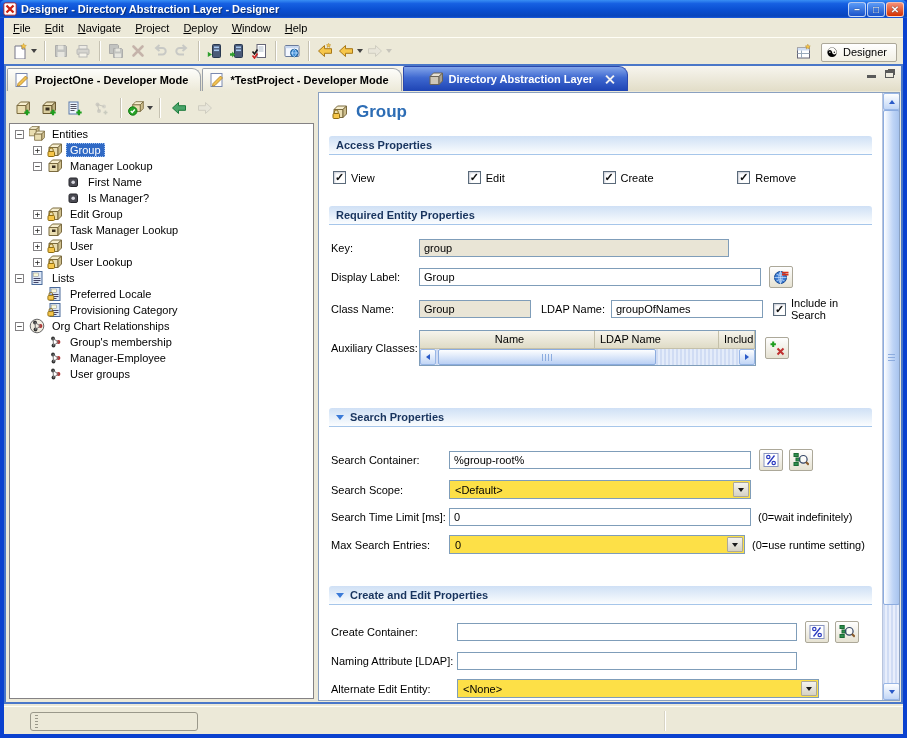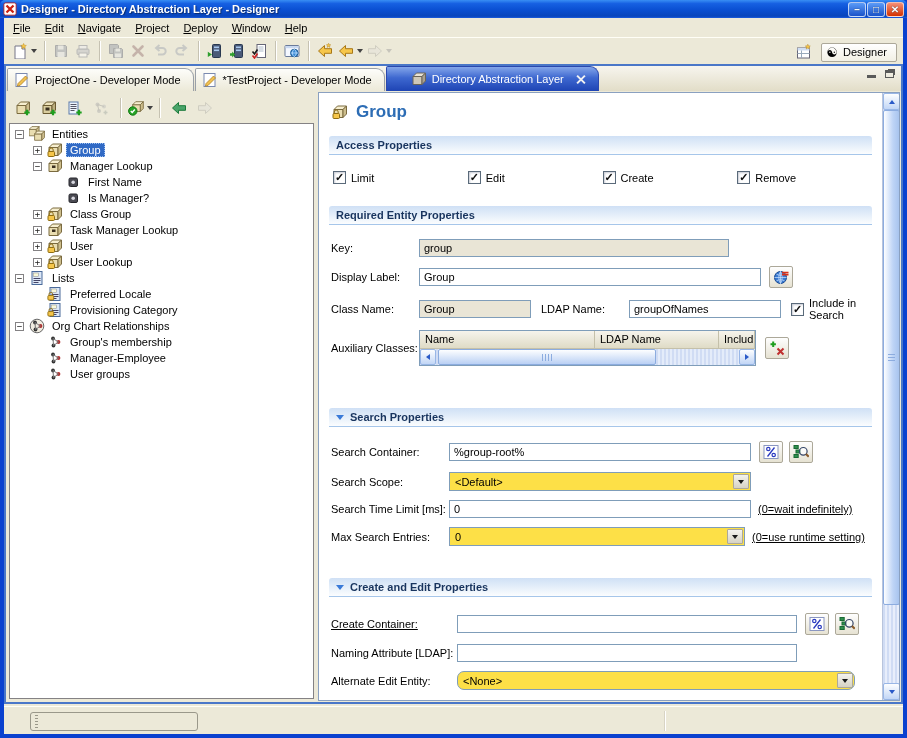--- a/index.html
+++ b/index.html
@@ -38,21 +38,21 @@
 .persp-open { width:24px; height:22px; display:flex; align-items:center; justify-content:center; }
 .persp-btn { display:flex; align-items:center; gap:5px; border:1px solid #aca899; border-radius:2px;
   background:linear-gradient(180deg,#ffffff,#f2f0e4); padding:2px 9px 2px 4px; }
 .yinyang { font-size:13px; line-height:13px; }
 
 
 .editor-frame { position:absolute; top:46px; left:0; right:0; bottom:30px; border:2px solid #4a77c8; background:#ece9d8; }
 .tabbar { height:25px; display:flex; align-items:flex-end; background:linear-gradient(180deg,#f7f5ee,#e2ddc8); position:relative; padding-left:1px; }
 .tab { display:flex; align-items:center; gap:5px; height:23px; padding:0 12px 0 6px; margin-right:1px;
   border:1px solid #9aa0a8; border-bottom:none; border-radius:2px 9px 0 0;
-  background:linear-gradient(180deg,#fdfdfa,#ece9d8); white-space:nowrap; }
+  background:linear-gradient(180deg,#fdfdfa,#ece9d8); white-space:nowrap;font-weight:bold; }
 .tab.active { height:25px; color:#fff; border-color:#2a48ae;
   background:linear-gradient(180deg,#84a6ea 0%,#3e68d0 45%,#1e44b4 100%);padding-left:24px; }
 .tab .tclose { width:11px; height:11px; margin-left:6px; position:relative; }
 .tab .tclose:before, .tab .tclose:after { content:""; position:absolute; left:5px; top:0; width:2px; height:11px; background:#f2f2f2; }
 .tab .tclose:before { transform:rotate(45deg); } .tab .tclose:after { transform:rotate(-45deg); }
 .tabbar-controls { position:absolute; right:7px; top:4px; display:flex; gap:9px; align-items:center; }
 .glyph-min { width:9px; height:7px; border-bottom:3px solid #5a5a5a; }
 .glyph-restore { width:9px; height:8px; border:1px solid #5a5a5a; border-top:3px solid #5a5a5a; box-shadow:2px -2px 0 -1px #5a5a5a; }
 
 
@@ -81,21 +81,21 @@
   background:linear-gradient(180deg,#cfe0f5 0%,#e7f0fa 55%,#fbfdfe 100%);
   border-radius:3px 3px 0 0; border-bottom:1px solid #a6c6ea;
   font-weight:bold; color:#18345e; }
 .twisty { width:0; height:0; border-left:4px solid transparent; border-right:4px solid transparent; border-top:5px solid #3a7ad8; flex:none; } .sb-gap2 { margin-top:42px; } .sb-gap3 { margin-top:32px; }
 
 .form-row { display:flex; align-items:center; margin:9px 4px 0 2px; }
 .flabel { flex:none; }
 .w-req { width:88px; } .w-srch { width:118px; } .w-cre { width:126px; }
 .xp-input { height:18px; border:1px solid #7f9db9; background:#fff; font:11px "Liberation Sans",sans-serif; padding:0 4px; }
 .xp-input.ro { background:#e9e5d6; }
-.note { margin-left:7px; white-space:nowrap;text-decoration:underline; }
+.note { margin-left:7px; white-space:nowrap; }
 
 .xp-select { height:19px; border:1px solid #7f9db9; background:#fde047; display:flex; align-items:center; position:relative; padding-left:5px; }
 .sel-btn { position:absolute; right:1px; top:1px; bottom:1px; width:16px;
   background:linear-gradient(180deg,#f4f3ee,#d6d2c4); border:1px solid #aca899; border-radius:1px;
   display:flex; align-items:center; justify-content:center; }
 .sel-btn i { width:0; height:0; border-left:3px solid transparent; border-right:3px solid transparent; border-top:4px solid #1a1a1a; }
 
 .icon-btn { width:24px; height:22px; flex:none; border:1px solid #aca899; border-radius:2px;
   background:linear-gradient(180deg,#fefefe,#e6e2d2); display:flex; align-items:center; justify-content:center; }
 
@@ -509,21 +509,21 @@
               <span class="expander">+</span>
               <span class="tree-ico">
                 <svg width="16" height="16" viewBox="0 0 16 16">
                   <path d="M2 5.5h9v8H2z" fill="#e9ddb1" stroke="#7a6a3f"></path>
                   <path d="M2 5.5l3.5-3.5h9L11 5.5z" fill="#f6eecf" stroke="#7a6a3f"></path>
                   <path d="M11 5.5l3.5-3.5v8L11 13.5z" fill="#cdbe8d" stroke="#7a6a3f"></path>
                   <rect x="1" y="9.5" width="6.5" height="5" rx="1" fill="#f6c64a" stroke="#8f6d12"></rect>
                   <path d="M2.2 9.5V8a2 2 0 0 1 4 0v1.5" fill="none" stroke="#8f6d12"></path>
                 </svg>
               </span>
-              <span class="tree-label">Class Group</span>
+              <span class="tree-label">Edit Group</span>
             </div>
             <div class="tree-row">
               <span style="width: 23px; flex: 0 0 auto;"></span>
               <span class="expander">+</span>
               <span class="tree-ico">
                 <svg width="16" height="16" viewBox="0 0 16 16">
                   <path d="M2 5.5h9v8H2z" fill="#e9ddb1" stroke="#7a6a3f"></path>
                   <path d="M2 5.5l3.5-3.5h9L11 5.5z" fill="#f6eecf" stroke="#7a6a3f"></path>
                   <path d="M11 5.5l3.5-3.5v8L11 13.5z" fill="#cdbe8d" stroke="#7a6a3f"></path>
                   <rect x="5" y="7.5" width="3.5" height="2.5" fill="#3a3020"></rect>
@@ -674,21 +674,21 @@
               </span>
             <span>Group</span>
           </div>
 
           <div class="section-bar">
             <span>Access Properties</span>
           </div>
           <div class="access-row" id="access-checkboxes">
               <span class="access-item">
                 <span class="cb">✓</span>
-                <span>Limit</span>
+                <span>View</span>
               </span>
               <span class="access-item">
                 <span class="cb">✓</span>
                 <span>Edit</span>
               </span>
               <span class="access-item">
                 <span class="cb">✓</span>
                 <span>Create</span>
               </span>
               <span class="access-item">
@@ -716,33 +716,33 @@
                     <path d="M1.5 8.5h12M7.5 2.5v12M3.5 5.2c2.6 1.4 5.4 1.4 8 0M3.5 11.8c2.6-1.4 5.4-1.4 8 0M7.5 2.5c-2.2 3.6-2.2 8.4 0 12M7.5 2.5c2.2 3.6 2.2 8.4 0 12" stroke="#cfe4ff" fill="none" stroke-width=".7"></path>
                     <path d="M9 3.5h6.5M9 5.7h6.5" stroke="#d83018" stroke-width="1.7"></path>
                   </svg>
                 </span>
               </span>
           </div>
 
           <div class="form-row">
             <span class="flabel w-req">Class Name:</span>
             <input class="xp-input ro" style="width: 112px;" readonly="" value="Group">
-            <span class="flabel" style="margin-left:10px;margin-right:24px;text-align:right;">LDAP Name:</span>
+            <span class="flabel" style="margin-left:10px;margin-right:6px;text-align:right;">LDAP Name:</span>
             <input class="xp-input" style="width: 155px;" value="groupOfNames">
             <span style="display:flex;align-items:center;margin-left:10px;">
               <span class="cb">✓</span>
               <span>Include in Search</span>
             </span>
           </div>
 
           <div class="form-row">
             <span class="flabel w-req">Auxiliary Classes:</span>
             <div class="aux-table">
               <div class="aux-head" id="aux-head">
-                  <div class="aux-col" style="width: 175px;">Name</div>
+                  <div class="aux-col" style="width: 175px; text-align: center;">Name</div>
                   <div class="aux-col" style="width: 124px;">LDAP Name</div>
                   <div class="aux-col" style="width: 36px;">Includ</div>
                 </div>
               <div class="aux-hscroll">
                 <span class="sarr left">
                     <i></i>
                   </span>
                 <span class="hthumb"></span>
                 <span class="sarr right" style="margin-left:auto;">
                     <i></i>
@@ -757,21 +757,21 @@
                   </svg>
                 </span>
               </span>
           </div>
 
           <div class="section-bar sb-gap2">
             <span class="twisty"></span>
             <span>Search Properties</span>
           </div>
 
-          <div class="form-row" style="margin-top:14px;align-items:center;">
+          <div class="form-row" style="margin-top:22px;align-items:center;">
             <span class="flabel w-srch">Search Container:</span>
             <input class="xp-input" style="width: 302px;" value="%group-root%">
             <span class="icon-btn" style="margin-left:8px;">
                 <span class="icon">
                   <svg width="16" height="16" viewBox="0 0 16 16">
                     <rect x="1" y="1.5" width="14" height="13" fill="#fff" stroke="#8a96c0"></rect>
                     <path d="M4.5 12.5l7-9" stroke="#2a3ac0" stroke-width="1.3"></path>
                     <circle cx="5.3" cy="5" r="1.7" fill="none" stroke="#2a3ac0" stroke-width="1.2"></circle>
                     <circle cx="10.7" cy="11" r="1.7" fill="none" stroke="#2a3ac0" stroke-width="1.2"></circle>
                   </svg>
@@ -815,21 +815,21 @@
                 </span>
             </div>
             <span class="note">(0=use runtime setting)</span>
           </div>
 
           <div class="section-bar sb-gap3">
             <span class="twisty"></span>
             <span>Create and Edit Properties</span>
           </div>
 
-          <div class="form-row" style="margin-top:16px;text-decoration:underline;">
+          <div class="form-row" style="margin-top:16px;">
             <span class="flabel w-cre">Create Container:</span>
             <input class="xp-input" style="width: 340px;" value="">
             <span class="icon-btn" style="margin-left:8px;">
                 <span class="icon">
                   <svg width="16" height="16" viewBox="0 0 16 16">
                     <rect x="1" y="1.5" width="14" height="13" fill="#fff" stroke="#8a96c0"></rect>
                     <path d="M4.5 12.5l7-9" stroke="#2a3ac0" stroke-width="1.3"></path>
                     <circle cx="5.3" cy="5" r="1.7" fill="none" stroke="#2a3ac0" stroke-width="1.2"></circle>
                     <circle cx="10.7" cy="11" r="1.7" fill="none" stroke="#2a3ac0" stroke-width="1.2"></circle>
                   </svg>
@@ -848,21 +848,21 @@
               </span>
           </div>
 
           <div class="form-row">
             <span class="flabel w-cre">Naming Attribute [LDAP]:</span>
             <input class="xp-input" style="width: 340px;" value="">
           </div>
 
           <div class="form-row">
             <span class="flabel w-cre">Alternate Edit Entity:</span>
-            <div class="xp-select" style="width:398px;border-radius:7px;">
+            <div class="xp-select" style="width:362px;">
               <span>&lt;None&gt;</span>
               <span class="sel-btn">
                   <i></i>
                 </span>
             </div>
           </div>
 
         </div>
 
         <div class="vscroll">

